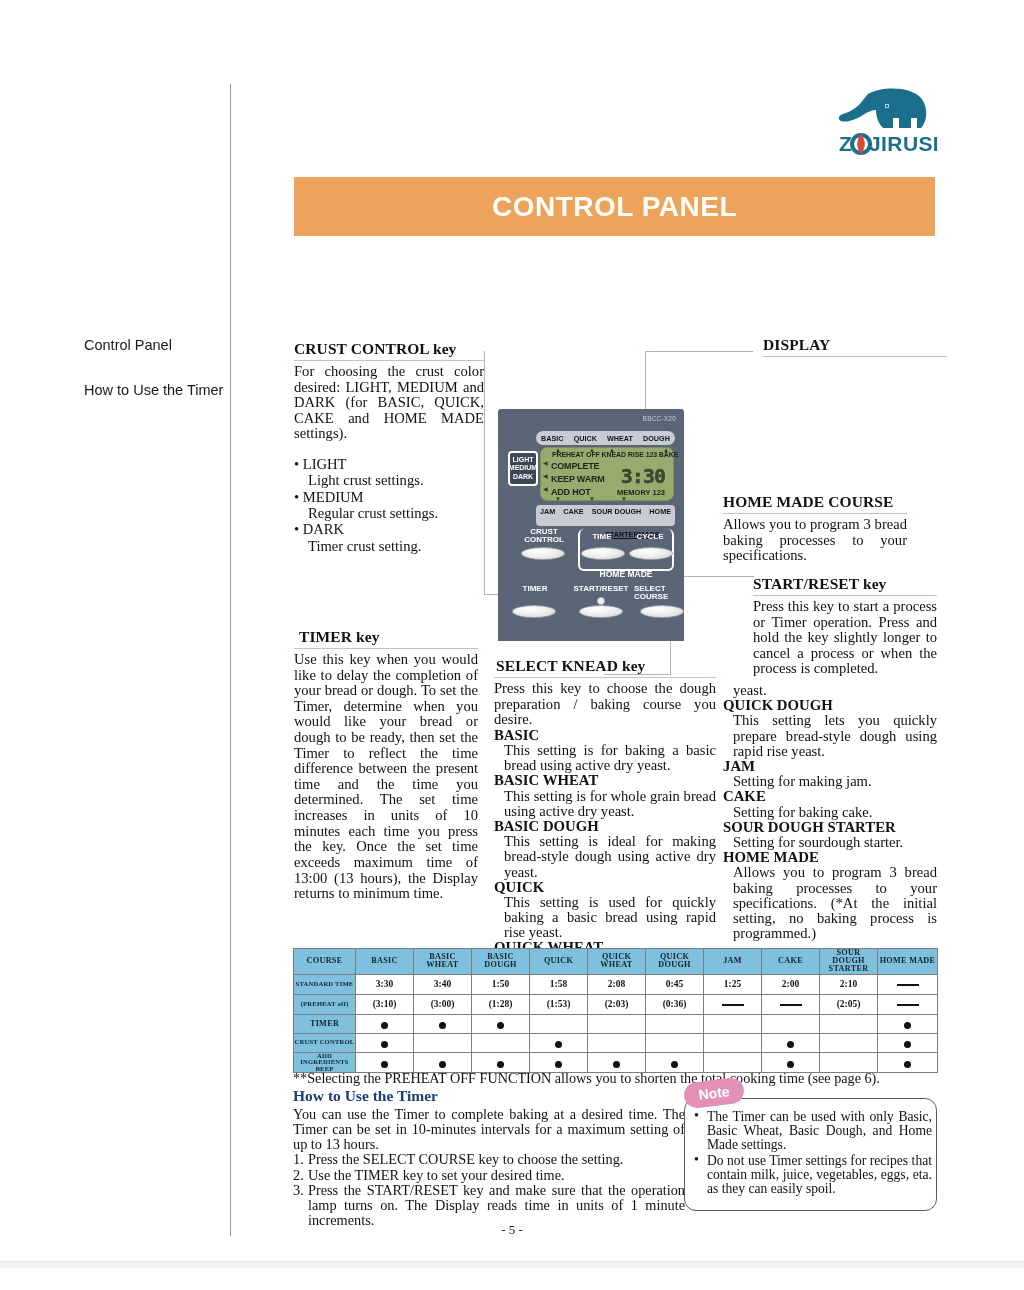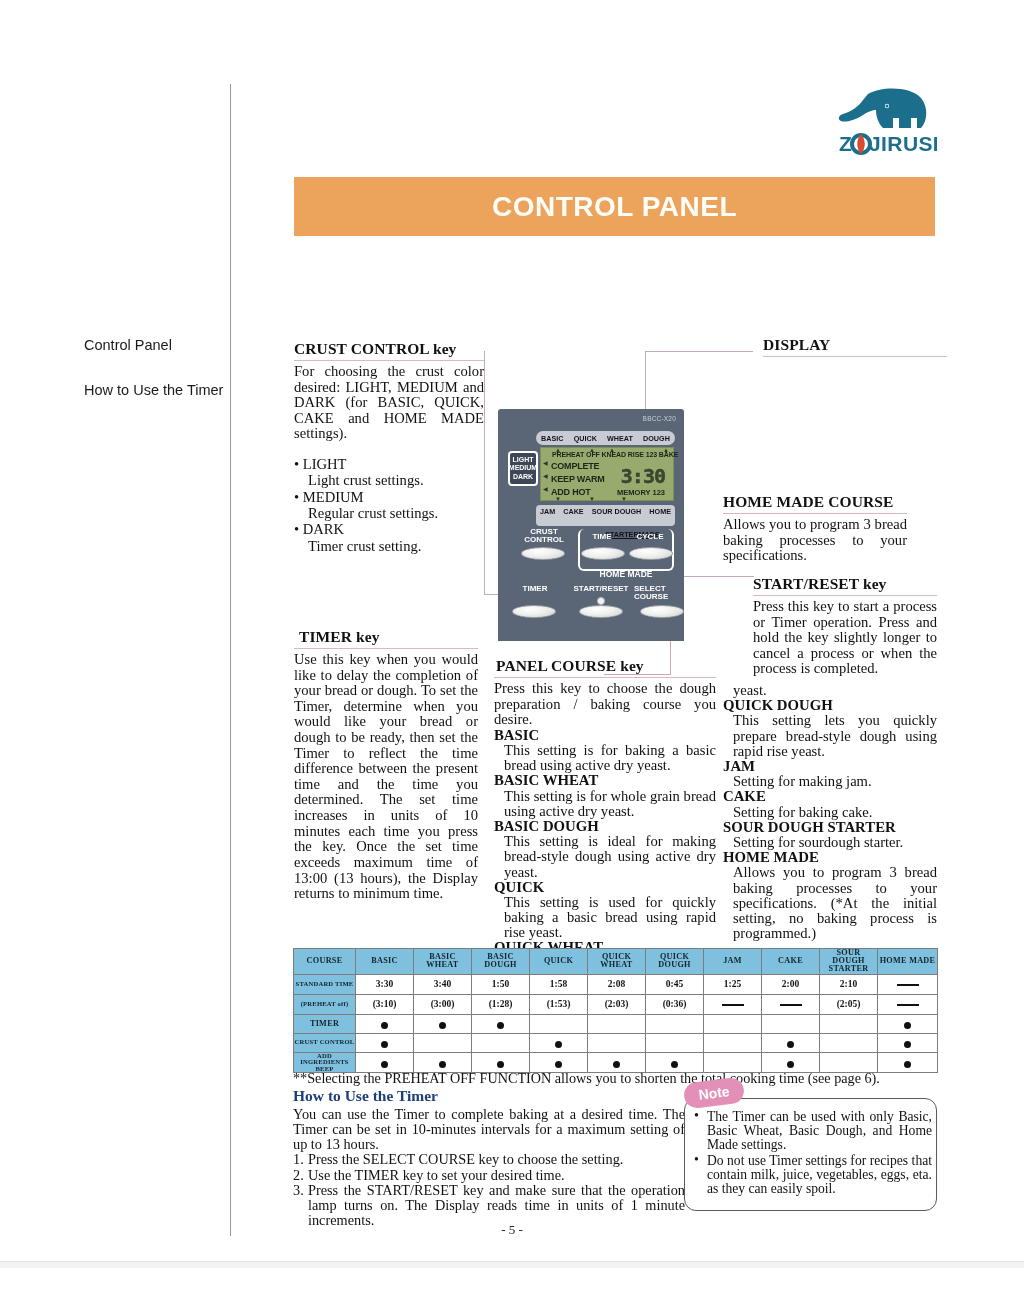--- a/index.html
+++ b/index.html
@@ -114,21 +114,21 @@
   .crust-box {
     position:absolute; left:10px; top:42px; width:30px; height:35px;
     background:#3e4756; border:2px solid #fff; border-radius:4px;
     font-family:"Liberation Sans", sans-serif;
     font-size:7px; font-weight:bold; color:#fff;
     display:flex; flex-direction:column; align-items:center; justify-content:center;
     line-height:1.15; text-align:center;
   }
   .lcd {
     position:absolute; left:42px; top:38px; width:134px; height:54px;
-    background:#97ab6e; border:1px solid #7c8f56; border-radius:0;
+    background:#97ab6e; border:1px solid #7c8f56; border-radius:7px;
     font-family:"Liberation Sans", sans-serif; color:#1d2418;
   }
   .lcd-r1 { position:absolute; top:3px; left:11px; font-size:7px; font-weight:bold; letter-spacing:-0.1px; white-space:nowrap; }
   .lcd-r2 { position:absolute; top:13px; left:10px; font-size:9px; font-weight:bold; letter-spacing:-0.2px; }
   .lcd-r3 { position:absolute; top:26px; left:10px; font-size:9px; font-weight:bold; letter-spacing:-0.2px; }
   .lcd-r4 { position:absolute; top:39px; left:10px; font-size:9px; font-weight:bold; letter-spacing:-0.2px; }
   .lcd-time {
     position:absolute; top:16px; right:8px;
     font-family:"DejaVu Sans Mono", monospace;
     font-size:20px; font-weight:bold; color:#3b4733; letter-spacing:-1px;
@@ -298,21 +298,21 @@
     <div class="body-txt">Press this key to start a process or Timer operation. Press and hold the key slightly longer to cancel a process or when the process is completed.</div>
   </div>
 
   <div class="blk-timer">
     <h3 class="sec-title">TIMER key</h3>
     <div class="rule"></div>
     <div class="body-txt">Use this key when you would like to delay the completion of your bread or dough. To set the Timer, determine when you would like your bread or dough to be ready, then set the Timer to reflect the time difference between the present time and the time you determined. The set time increases in units of 10 minutes each time you press the key. Once the set time exceeds maximum time of 13:00 (13 hours), the Display returns to minimum time.</div>
   </div>
 
   <div class="blk-select">
-    <h3 class="sec-title">PANEL COURSE key</h3>
+    <h3 class="sec-title">SELECT KNEAD key</h3>
     <div class="rule"></div>
     <div class="body-txt">Press this key to choose the dough preparation / baking course you desire.</div>
     <div class="crs-name">BASIC</div>
     <div class="crs-desc">This setting is for baking a basic bread using active dry yeast.</div>
     <div class="crs-name">BASIC WHEAT</div>
     <div class="crs-desc">This setting is for whole grain bread using active dry yeast.</div>
     <div class="crs-name">BASIC DOUGH</div>
     <div class="crs-desc">This setting is ideal for making bread-style dough using active dry yeast.</div>
     <div class="crs-name">QUICK</div>
     <div class="crs-desc">This setting is used for quickly baking a basic bread using rapid rise yeast.</div>

